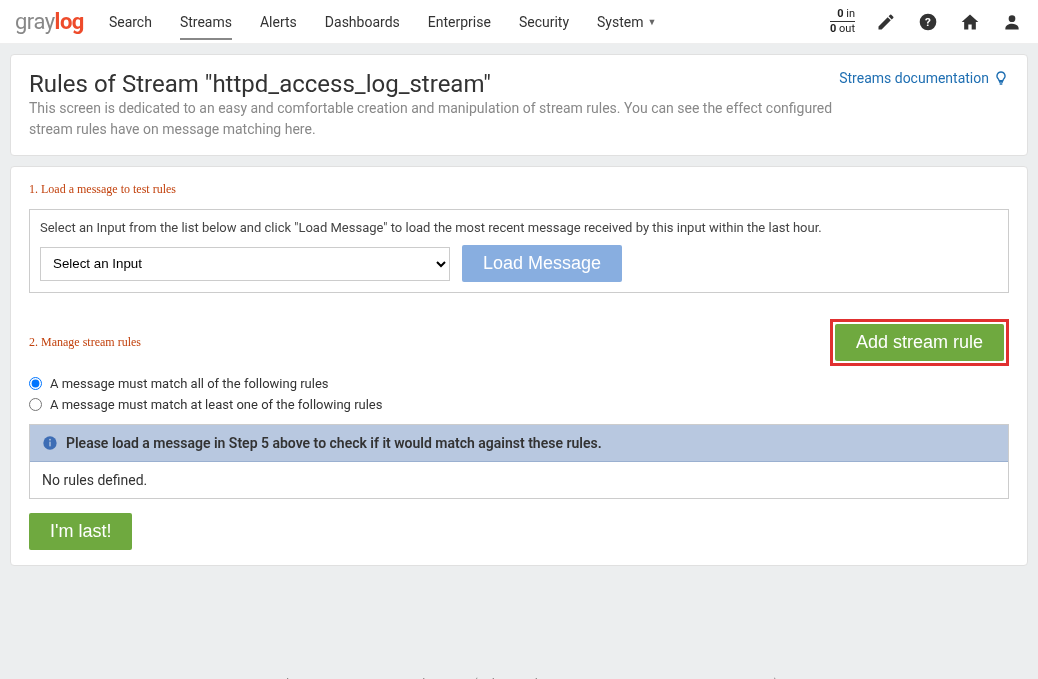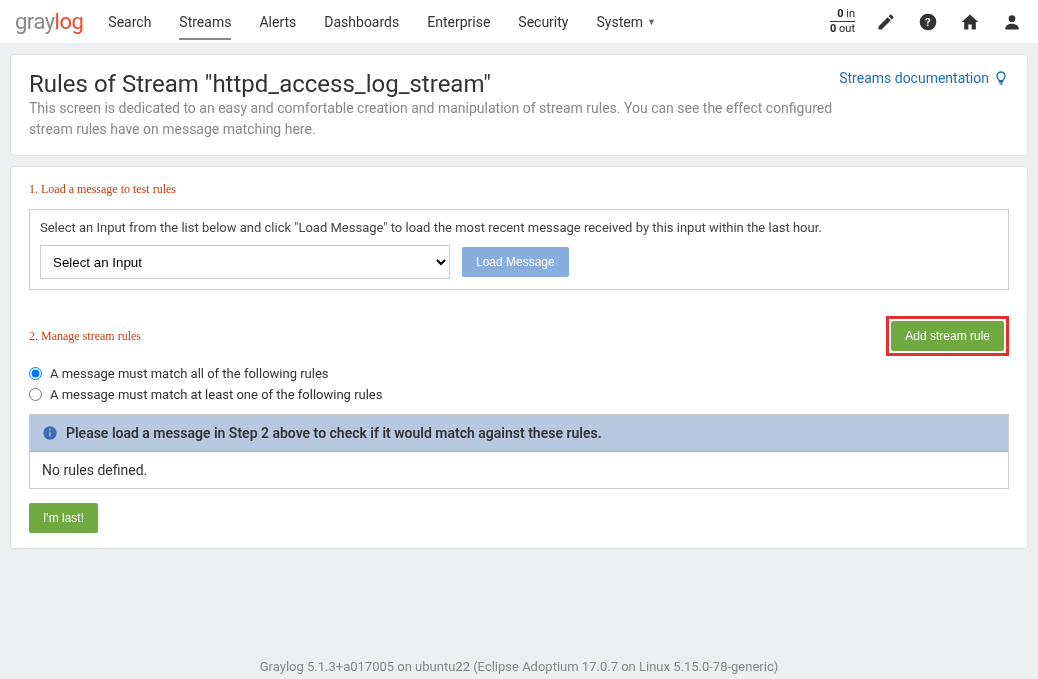--- a/index.html
+++ b/index.html
@@ -1,20 +1,20 @@
 <!DOCTYPE html>
 <html><head>
 <meta charset="utf-8">
 <style>
 * { margin: 0; padding: 0; box-sizing: border-box; }
 body { font-family: -apple-system, BlinkMacSystemFont, "Segoe UI", Roboto, Arial, sans-serif; background: #eceeef; color: #333; font-size: 14px; }
 .navbar { background: #fff; height: 44px; display: flex; align-items: center; padding: 0 15px; border-bottom: 1px solid #eee; }
 .logo { display: flex; align-items: baseline; font-size: 22px; font-weight: 400; margin-right: 25px; letter-spacing: -0.5px; }
 .logo-gray { color: #888; }
-.logo-log { color: #ee4b2b; }
+.logo-log { color: #ee4b2b; font-weight: bold; }
 .nav-items { display: flex; gap: 28px; flex: 1; }
 .nav-item { color: #333; text-decoration: none; cursor: pointer; font-size: 14px; padding: 10px 0; }
 .nav-item.active { border-bottom: 2px solid #888; padding-bottom: 8px; }
 .nav-dropdown { display: inline-flex; align-items: center; gap: 4px; }
 .caret-down { font-size: 9px; color: #666; }
 .nav-right { display: flex; align-items: center; gap: 20px; }
 .throughput { text-align: right; font-size: 11px; color: #222; line-height: 1.1; }
 .throughput-line { border-bottom: 1px solid #333; padding-bottom:1px; margin-bottom:1px;}
 .throughput-val { font-weight: 700; }
 .throughput-unit { }
@@ -32,21 +32,21 @@
 .section-title { font-size: 12px; font-weight: 400; color: #c2410c; margin-bottom: 12px; font-family: Liberation Serif, serif; }
 
 .tabs { display: flex; }
 .tab { border: 1px solid #ccc; padding: 8px 14px; background: #fff; cursor: pointer; margin-bottom: -1px; position: relative; }
 .tab + .tab { border-left: none; }
 .tab.active { border-bottom: 1px solid #fff; z-index: 2; }
 .tab-content { border: 1px solid #ccc; padding: 10px 10px; }
 .tab-text { color: #444; font-size: 13px; margin-bottom: 10px; }
 .input-row { display: flex; gap: 12px; align-items: center; }
 .select-input { width: 410px; height: 34px; border: 1px solid #ccc; padding: 0 8px; background: #fff; cursor: pointer; }
-.btn { border: none; padding: 8px 14px; cursor: pointer; font-size: 12px; border-radius: 2px; }
+.btn { border: none; padding: 8px 21px; cursor: pointer; font-size: 18px; border-radius: 2px; }
 .btn-disabled { background: #88aee0; color: #fff; cursor: not-allowed; }
 .btn-success { background: #6fa93f; color: #fff; }
 .btn-highlight { border: 3px solid #e03030; padding: 2px; display: inline-block; }
 
 .section2 { margin-top: 26px; }
 .section2-header { display: flex; justify-content: space-between; align-items: center; margin-bottom: 10px; }
 .radio-group { margin: 6px 0 12px 0; }
 .radio-row { display: flex; align-items: center; gap: 8px; margin: 6px 0; font-size: 13px; color: #333; }
 .radio-row input { cursor: pointer; }
 
@@ -154,21 +154,21 @@
           <span>A message must match at least one of the following rules</span>
         </label>
       </div>
       <div class="rules-box">
         <div class="info-bar">
           <svg viewBox="0 0 24 24">
               <circle cx="12" cy="12" r="10"></circle>
               <rect x="11" y="10" width="2" height="7" fill="#b8c8e0"></rect>
               <circle cx="12" cy="7" r="1.3" fill="#b8c8e0"></circle>
             </svg>
-          <span>Please load a message in Step 2 above to check if it would match against these rules.</span>
+          <span>Please load a message in Step 5 above to check if it would match against these rules.</span>
         </div>
         <div class="rules-empty">No rules defined.</div>
       </div>
       <button class="btn btn-success done-btn">I'm last!</button>
     </div>
   </div>
 </div>
 
 <div class="footer">Graylog 5.1.3+a017005 on ubuntu22 (Eclipse Adoptium 17.0.7 on Linux 5.15.0-78-generic)</div>
 

